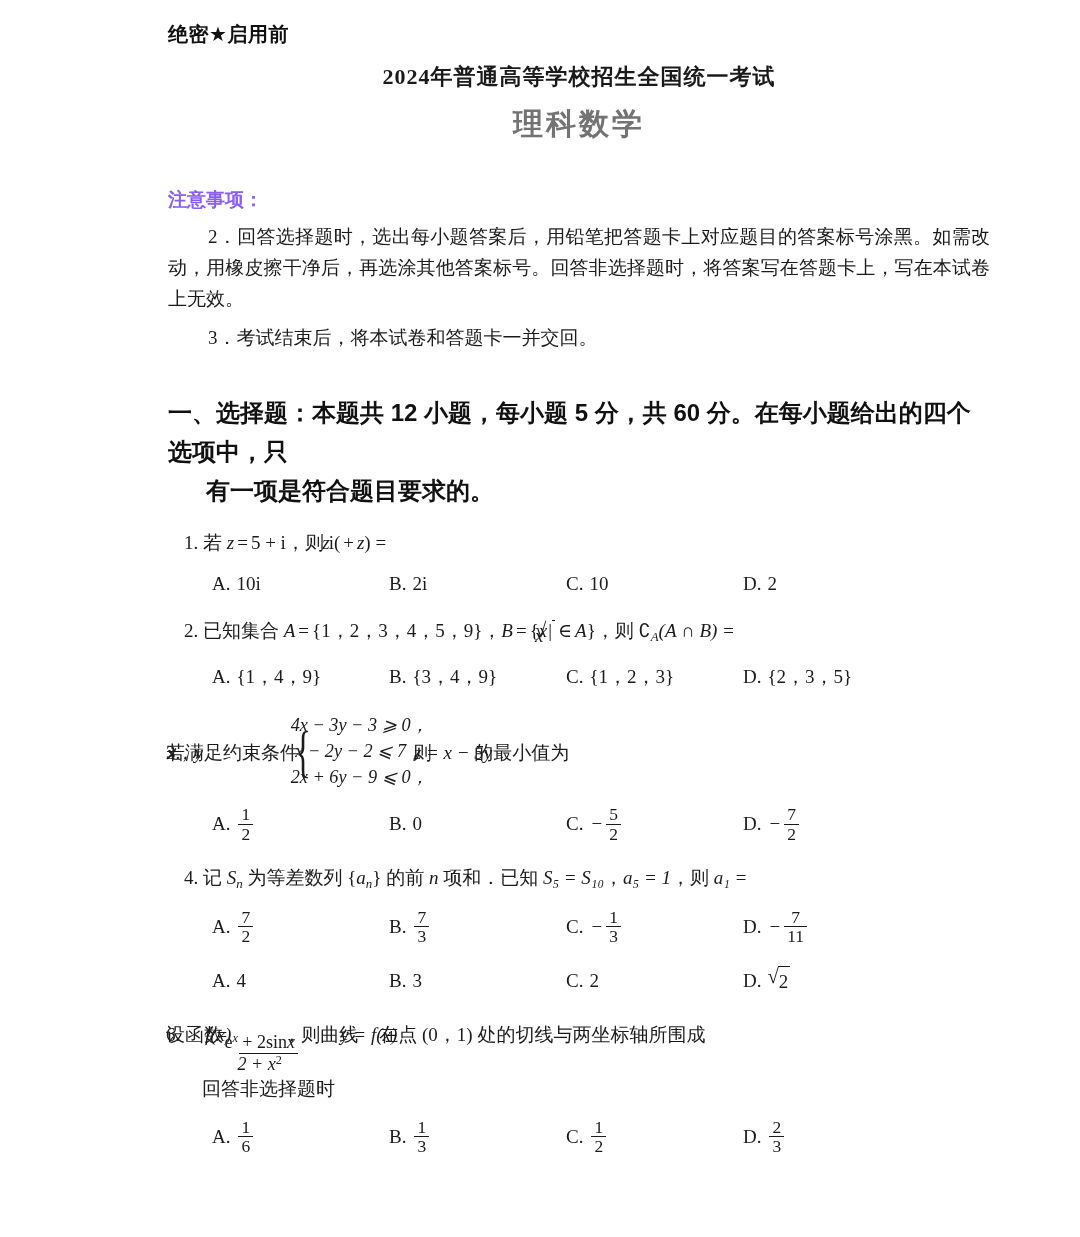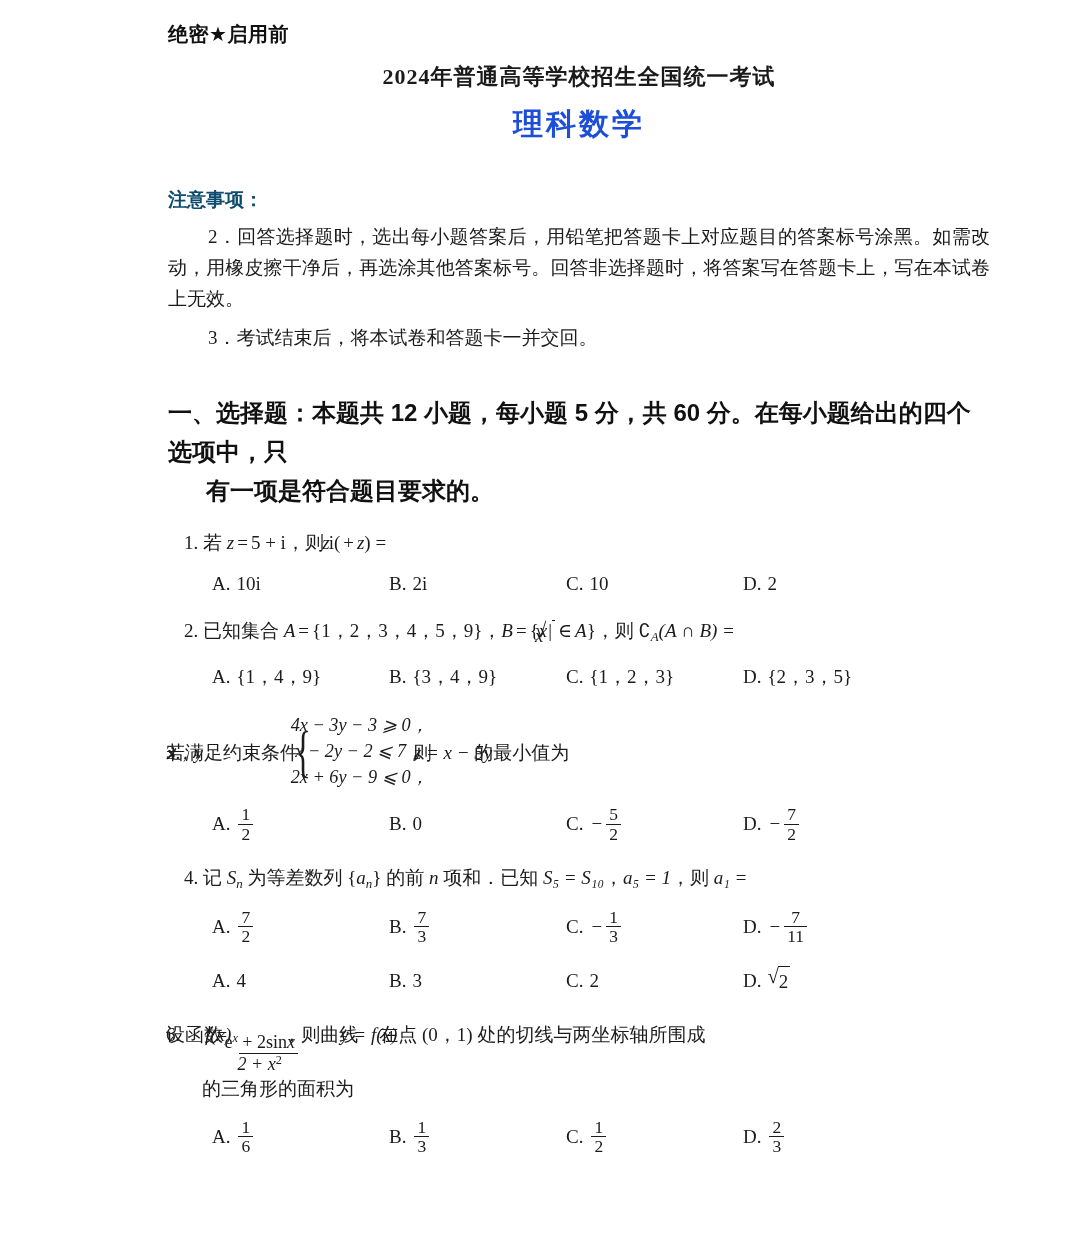--- a/index.html
+++ b/index.html
@@ -47,30 +47,30 @@
     color: #1a1a1a;
     font-family: "Liberation Serif", "DejaVu Serif", serif;
   }
   .subject-title {
     text-align: center;
     font-family: "Liberation Sans", "DejaVu Sans", sans-serif;
     font-weight: bold;
     font-size: 30px;
     letter-spacing: 3px;
     margin-top: 12px;
-    color: #1d4ed8;
+    color: #737373;
   }
 
   
   .notice-head {
     font-family: "Liberation Sans", "DejaVu Sans", sans-serif;
     font-weight: bold;
     font-size: 19px;
     margin-top: 42px;
-    color: #0c4a6e;
+    color: #8b5cf6;
   }
   .notice-item {
     font-size: 19px;
     line-height: 1.62;
     margin-top: 9px;
     text-indent: 40px;
     text-align: justify;
     color: #1b1b1b;
   }
 
@@ -359,21 +359,21 @@
           </div>
     </div>
   </div>
 
   <div class="question" style="margin-top:22px;">
     <div class="q-stem">
       <span class="inline-mid">6.</span><span class="inline-mid">设函数 </span><span class="inline-mid mi">f(x)</span><span class="inline-mid mo">=</span><span class="frac" style="font-size:0.95em;">
             <span class="n"><span class="upr">e</span><sup>x</sup> <span class="upr">+ 2sin</span><span class="mi">x</span></span>
             <span class="d"><span class="mi">2 + x</span><sup class="upr">2</sup></span>
           </span><span class="inline-mid">，则曲线 </span><span class="inline-mid mi">y = f(x)</span><span class="inline-mid"> 在点 (0，1) 处的切线与两坐标轴所围成</span>
-      <span class="cont2">的三角形的面积为</span>
+      <span class="cont2">回答非选择题时</span>
     </div>
     <div class="options" style="margin-top:14px;">
       <div class="opt">
             <span class="lab">A.</span>
             <span class="frac">
               <span class="n">1</span>
               <span class="d">6</span>
             </span>
           </div>
       <div class="opt">

